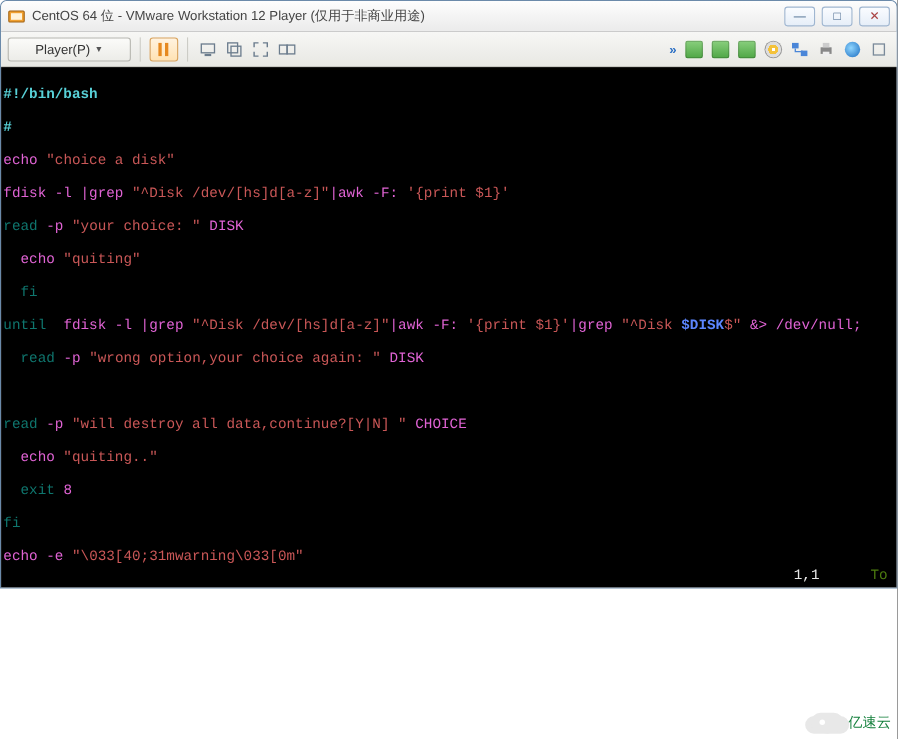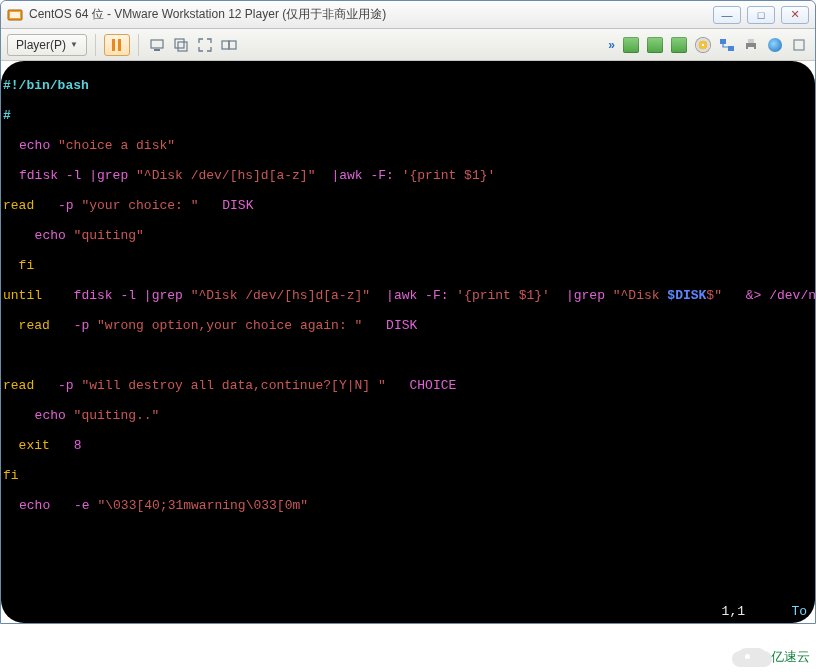--- a/index.html
+++ b/index.html
@@ -7,21 +7,21 @@
   font-family: Tahoma, "Segoe UI", Arial, sans-serif;
   font-size: 12px;
   background: #ffffff;
   width: 816px;
   height: 672px;
   overflow: hidden;
   position: relative;
 }
 .window {
   width: 816px;
-  height: 624px;
+  height: 535px;
   border: 1px solid #6b8aaa;
   border-radius: 6px 6px 0 0;
   background: #fff;
   display: flex;
   flex-direction: column;
 }
 .titlebar {
   height: 28px;
   background: linear-gradient(to bottom, #fdfdfd, #ebebeb);
   border-bottom: 1px solid #c0c0c0;
@@ -50,21 +50,21 @@
 .wbtn.close { color: #a44; }
 .toolbar {
   height: 32px;
   background: linear-gradient(to bottom, #f7f7f5, #e8e8e4);
   border-bottom: 1px solid #c7c7c1;
   display: flex; align-items: center;
   padding: 0 6px;
   gap: 4px;
 }
 .player-btn {
-  height: 22px; padding: 0 8px;
+  height: 22px; padding: 0 24px;
   border: 1px solid #b7b7b1;
   border-radius: 3px;
   background: linear-gradient(to bottom,#fbfbf9,#ecece8);
   display: inline-flex; align-items: center; gap: 4px;
   cursor: pointer; color: #333;
 }
 .player-btn .caret { font-size: 8px; color: #555; }
 .tsep { width: 1px; height: 22px; background: #ccccc6; margin: 0 4px; }
 .ticon {
   width: 20px; height: 20px;
@@ -93,35 +93,34 @@
   flex: 1;
   background: #000;
   color: #cfcfcf;
   font-family: "Courier New", monospace;
   font-size: 13px;
   line-height: 15px;
   padding: 2px 2px 0 2px;
   overflow: hidden;
   position: relative;
   white-space: pre;
-  border-radius: 23px;
 }
 .terminal .line { white-space: pre; }
 .c-cyan-b { color: #58d1d8; font-weight: bold; }
-.c-yellow { color: #eab308; }
-.c-mag { color: #e063d4; margin-left: 16px; }
+.c-yellow { color: #0f766e; }
+.c-mag { color: #e063d4; }
 .c-str { color: #c95757; }
 .c-blue { color: #5c86ff; font-weight: bold;}
 .cursor-pos {
   position: absolute; bottom: 4px; right: 70px;
   color: #e8e8e8; font-family: "Courier New", monospace; font-size: 13px;
 }
 .mode-ind {
   position: absolute; bottom: 4px; right: 8px;
-  color: #7dd3fc; font-family: "Courier New", monospace; font-size: 13px;
+  color: #4d7c0f; font-family: "Courier New", monospace; font-size: 13px;
 }
 .watermark {
   position: absolute;
   right: 6px; bottom: 6px;
   display: flex; align-items: center; gap: 4px;
   color: #15803d; font-size: 13px;
   pointer-events: none;
 }
 .watermark .cloud {
   width: 30px; height: 18px;

